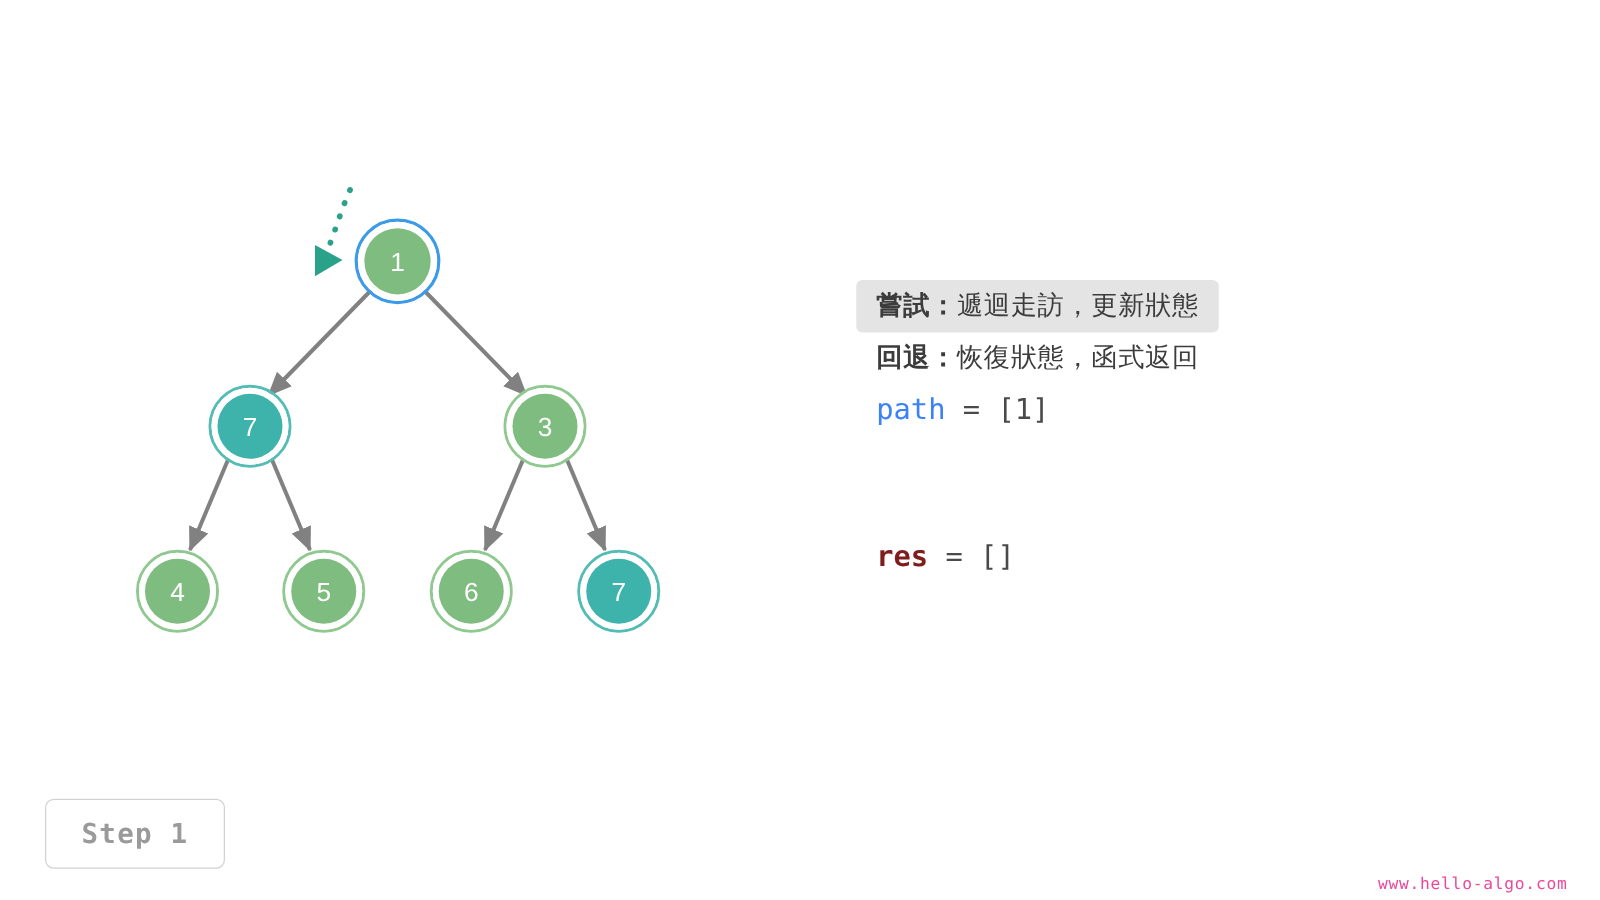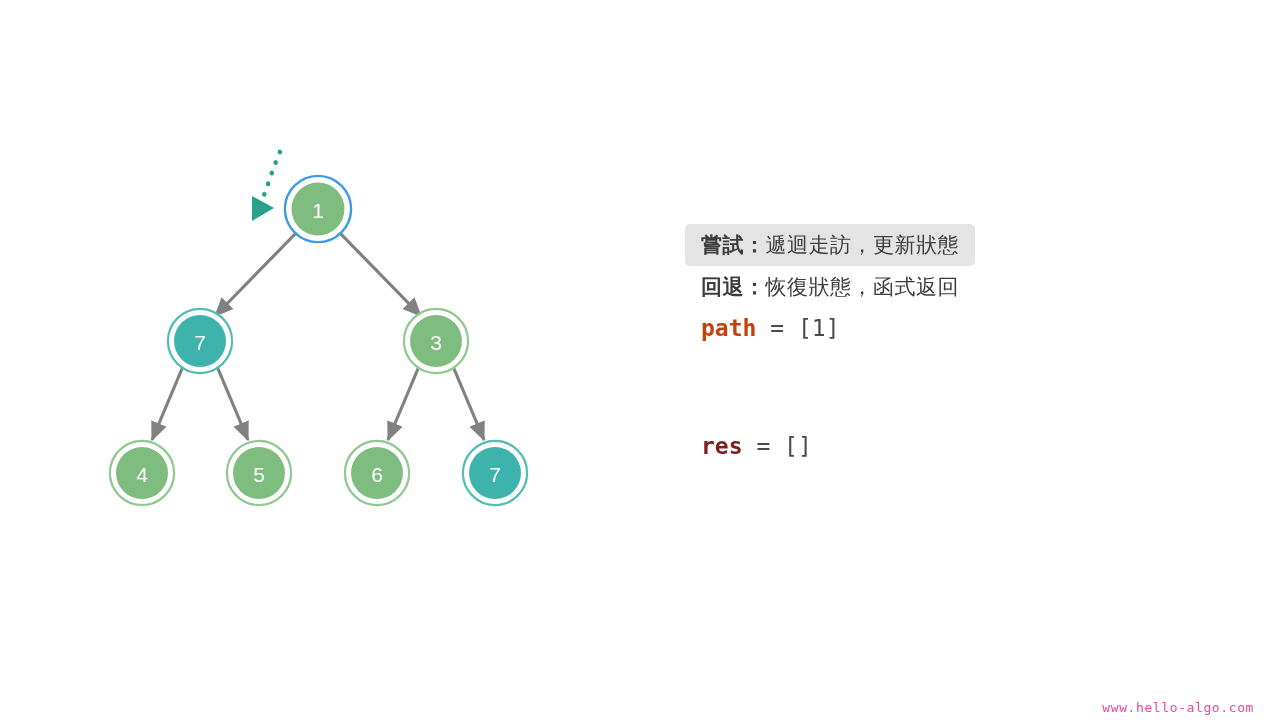--- a/index.html
+++ b/index.html
@@ -69,22 +69,22 @@
   .code-line {
     height: 40px;
     line-height: 40px;
     padding: 0 16px;
     white-space: nowrap;
     font-family: "DejaVu Sans Mono", monospace;
     font-size: 23px;
     color: #3c3c3c;
   }
   .code-line .var-path {
-    color: #c2410c;
-    font-weight: bold;
+    color: #3b82f6;
+    font-weight: normal;
     margin-top: 42px;
   }
   .code-line .var-res {
     color: #7f1d1d;
     font-weight: bold;
   }
   .code-line .op {
     color: #4a4a4a;
   }
   #code-res-wrap {
@@ -221,16 +221,19 @@
     </div>
 
     <div id="code-res-wrap">
       <div class="code-line">
         <span class="var-res">res</span><span class="op"> = </span><span class="op">[]</span>
       </div>
     </div>
 
   </div>
 
+  <div id="step-badge">
+    <span id="step-badge-label">Step 1</span>
+  </div>
 
   <div id="watermark">www.hello-algo.com</div>
 
 </div>
 
 </body></html>

